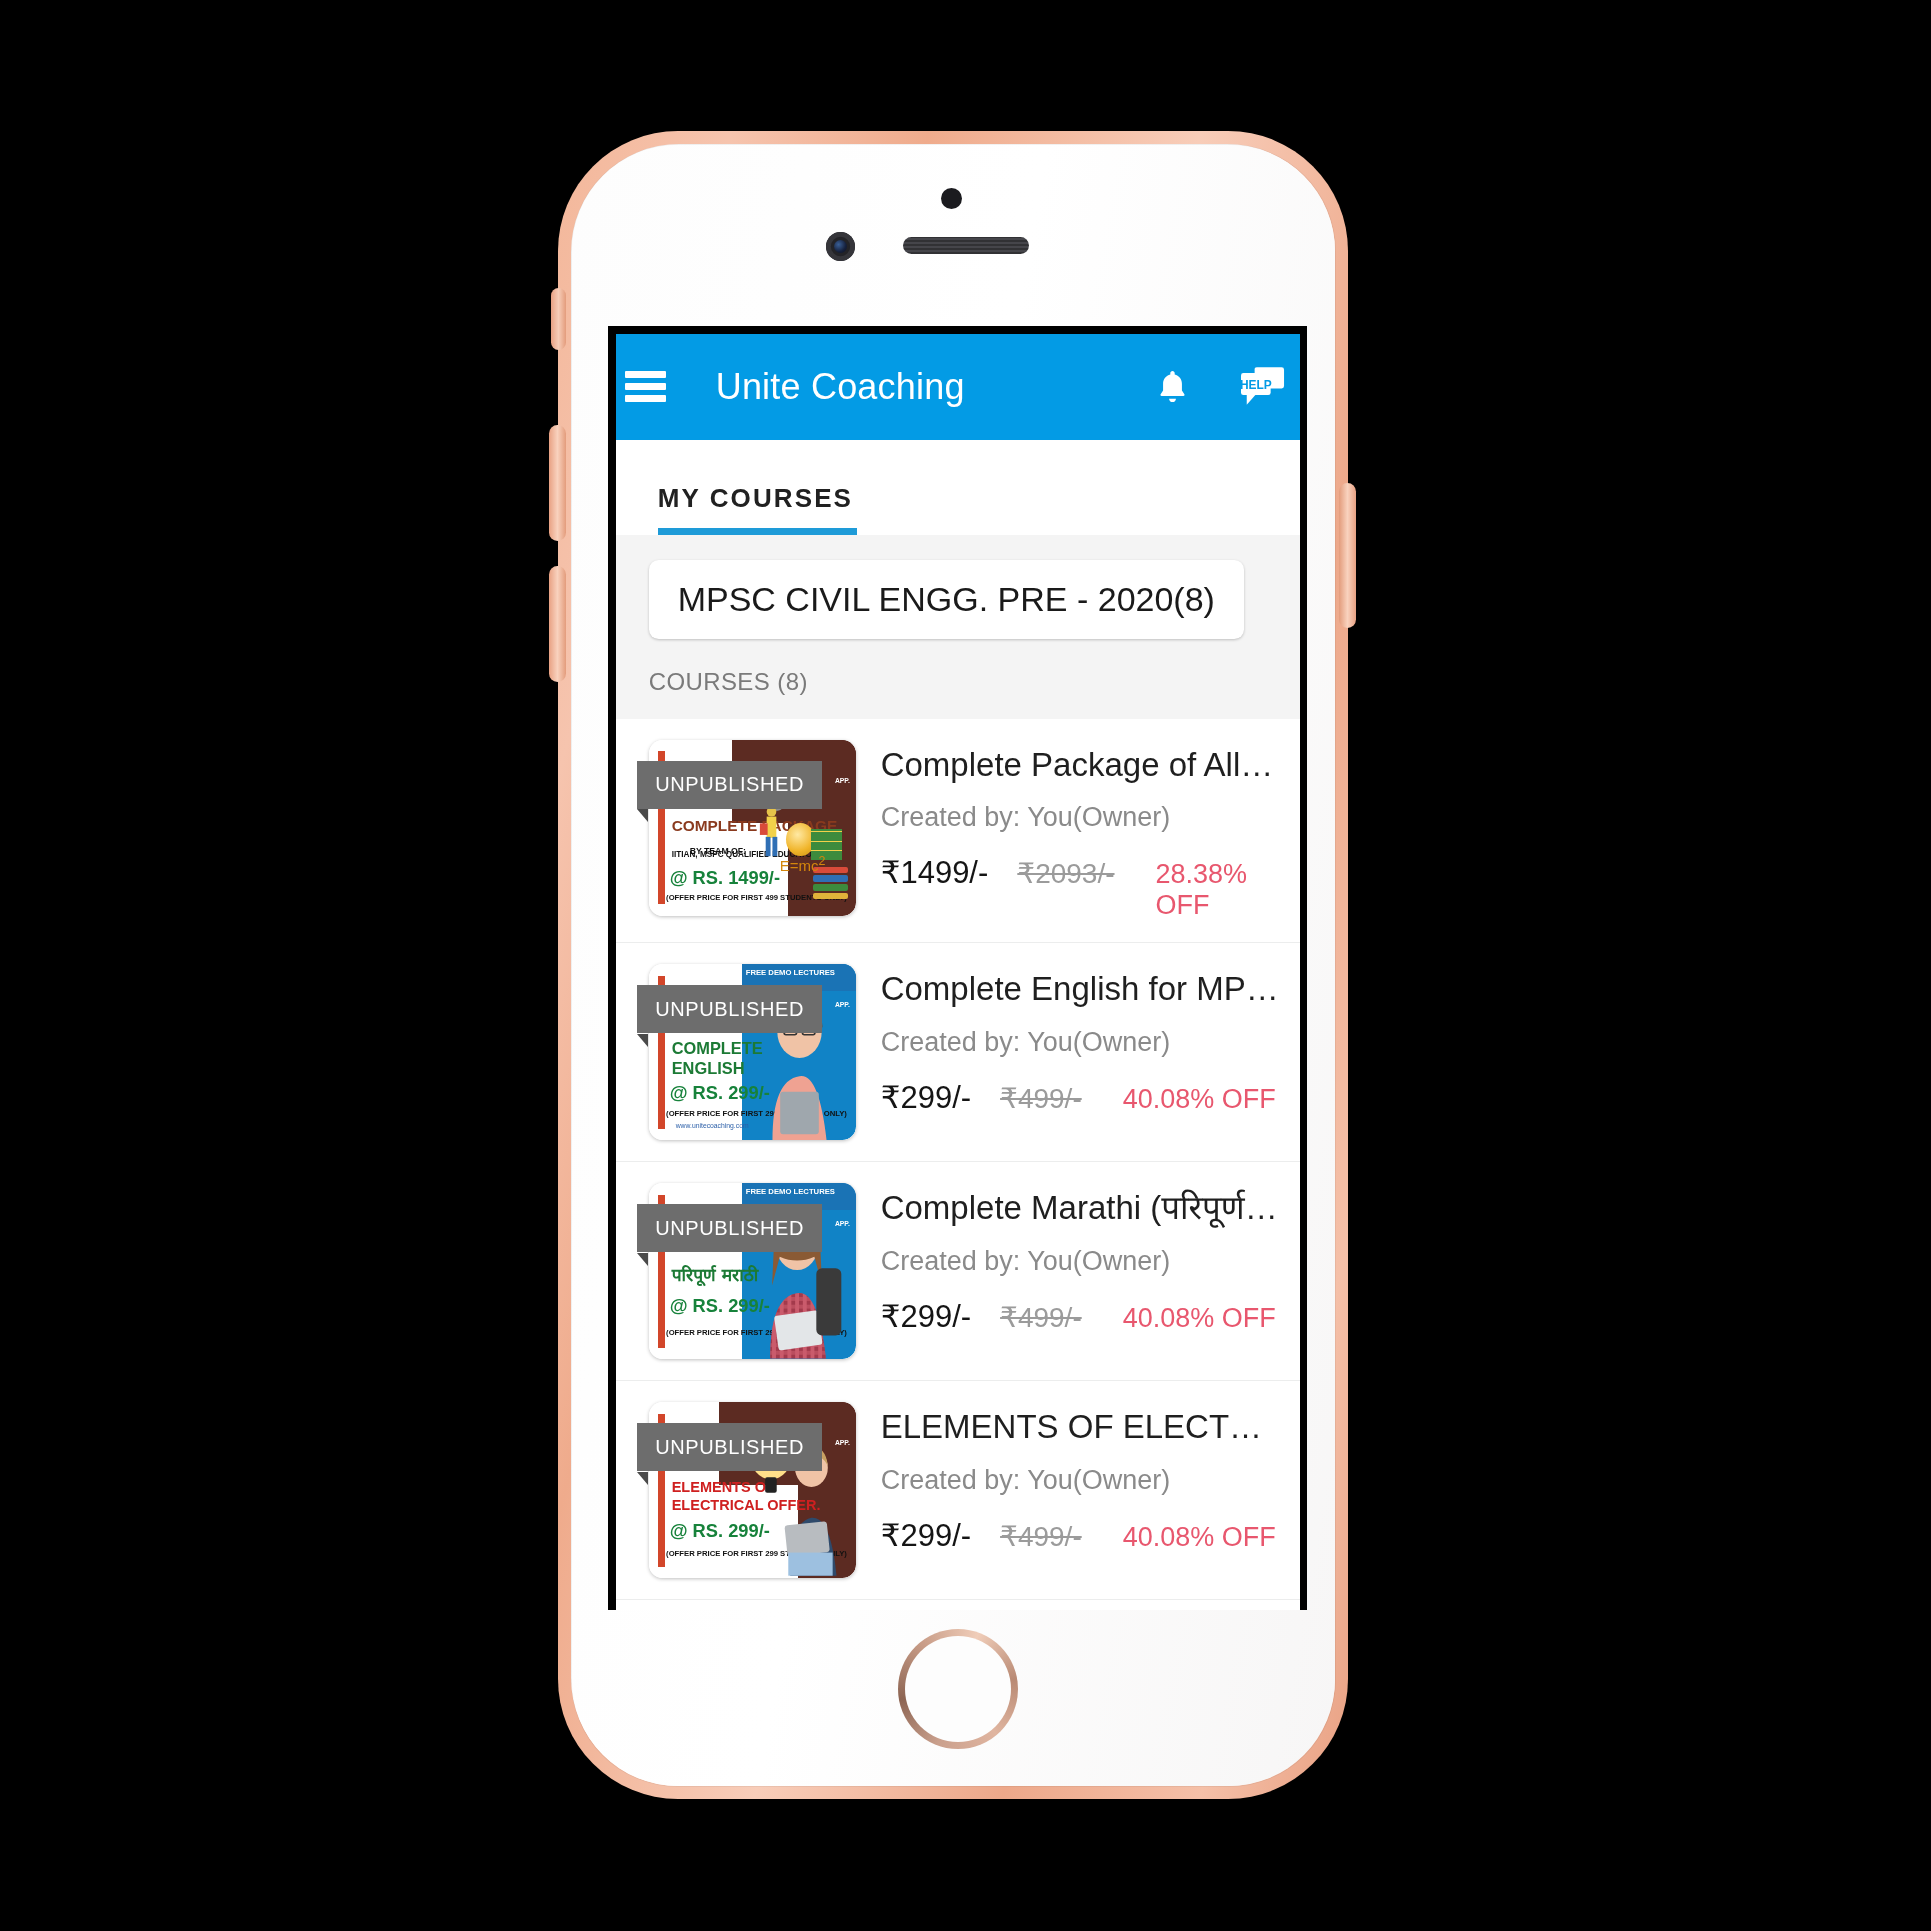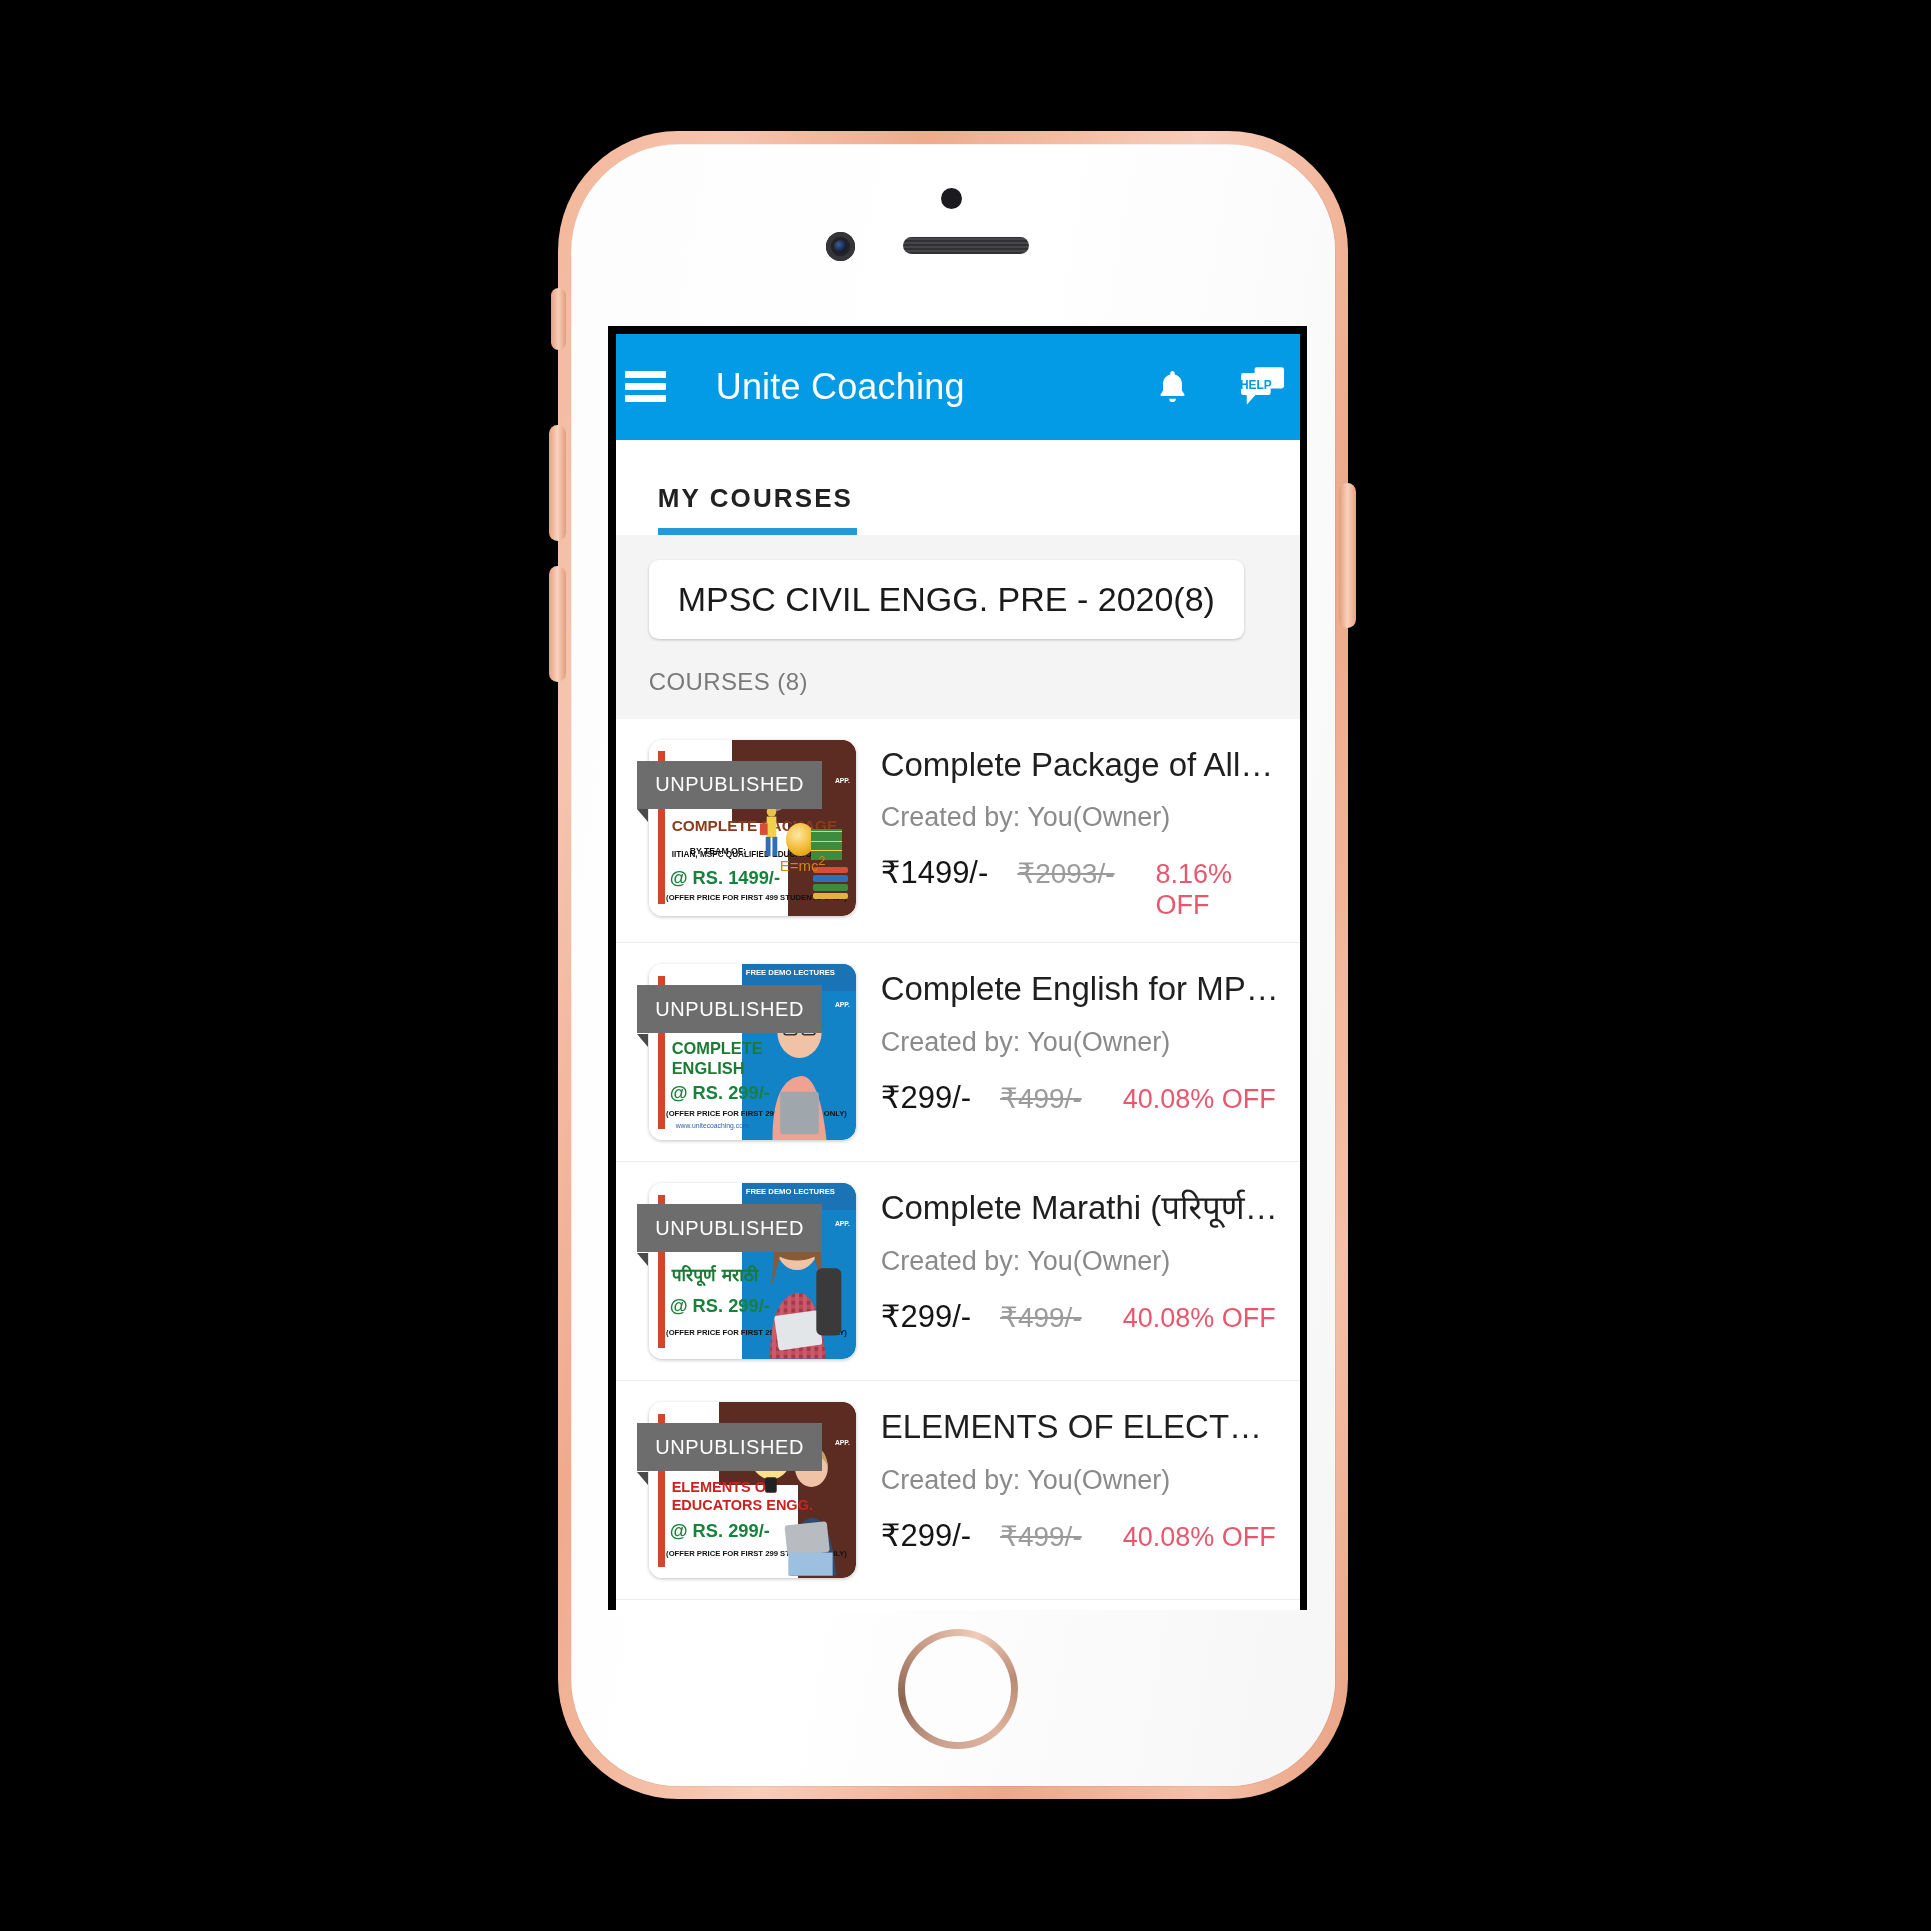--- a/index.html
+++ b/index.html
@@ -256,21 +256,21 @@
     </div>
       </div>
       <div class="ribbon">UNPUBLISHED</div>
     </div>
     <div class="course-info">
       <div class="course-title">Complete Package of All Subje...</div>
       <div class="course-author">Created by: You(Owner)</div>
       <div class="price-row">
         <span class="price-now">₹1499/-</span>
         <span class="price-old">₹2093/-</span>
-        <span class="price-off">8.16% OFF</span>
+        <span class="price-off">28.38% OFF</span>
       </div>
     </div>
             </div>
             <div class="course-row">
     <div class="thumb-box">
       <div class="thumb">
         <div class="tb">
       <div class="tb-top tb-blue" style="left:93px;"></div>
       <div style="position:absolute;left:93px;top:0;right:0;bottom:0;background:#1183c6;border-top-right-radius:13.5px;border-bottom-right-radius:13.5px;"></div>
       <div style="position:absolute;left:93px;top:0;right:0;height:27px;background:#1a73b5;"></div>
@@ -359,21 +359,21 @@
       <div class="thumb">
         <div class="tb">
       <div class="tb-maroon2" style="width:137px;"></div>
       <div class="tb-maroon" style="width:58px;"></div>
 
     <div class="tb-left-bar"></div>
     <div class="tb-app">APP.</div>
       <div class="tb-txt" style="top:29px;">MPSC CIVIL</div>
       <div class="tb-txt" style="top:50px;">ENGG. PRE</div>
       <div class="tb-sub" style="top:77px;color:#cf2020;font-size:14.5px;">ELEMENTS OF</div>
-      <div class="tb-sub" style="top:95px;color:#cf2020;font-size:14.5px;">EDUCATORS ENGG.</div>
+      <div class="tb-sub" style="top:95px;color:#cf2020;font-size:14.5px;">ELECTRICAL OFFER.</div>
       <div class="tb-price" style="top:118px;">@ RS. 299/-</div>
       <div class="tb-note" style="top:147px;">(OFFER PRICE FOR FIRST 299 STUDENTS ONLY)</div>
       <svg style="position:absolute;left:93px;top:23px" width="108" height="151" viewBox="0 0 112 156">
         <ellipse cx="30" cy="30" rx="22" ry="26" fill="#ffe08a"></ellipse>
         <rect x="24" y="54" width="12" height="16" rx="2" fill="#222"></rect>
         <path d="M18 28 q12-22 24 0" stroke="#e0a516" stroke-width="2" fill="none"></path>
         <ellipse cx="72" cy="44" rx="17" ry="20" fill="#f0c3a6"></ellipse>
         <path d="M55 42 q2-20 17-20 t17 20 q-6-12-17-12 t-17 12z" fill="#c8a063"></path>
         <path d="M50 156 q0-56 22-60 q20-2 26 60z" fill="#2f4a6b"></path>
         <rect x="44" y="104" width="44" height="32" rx="3" fill="#b8bcc0" transform="rotate(-6 44 104)"></rect>

